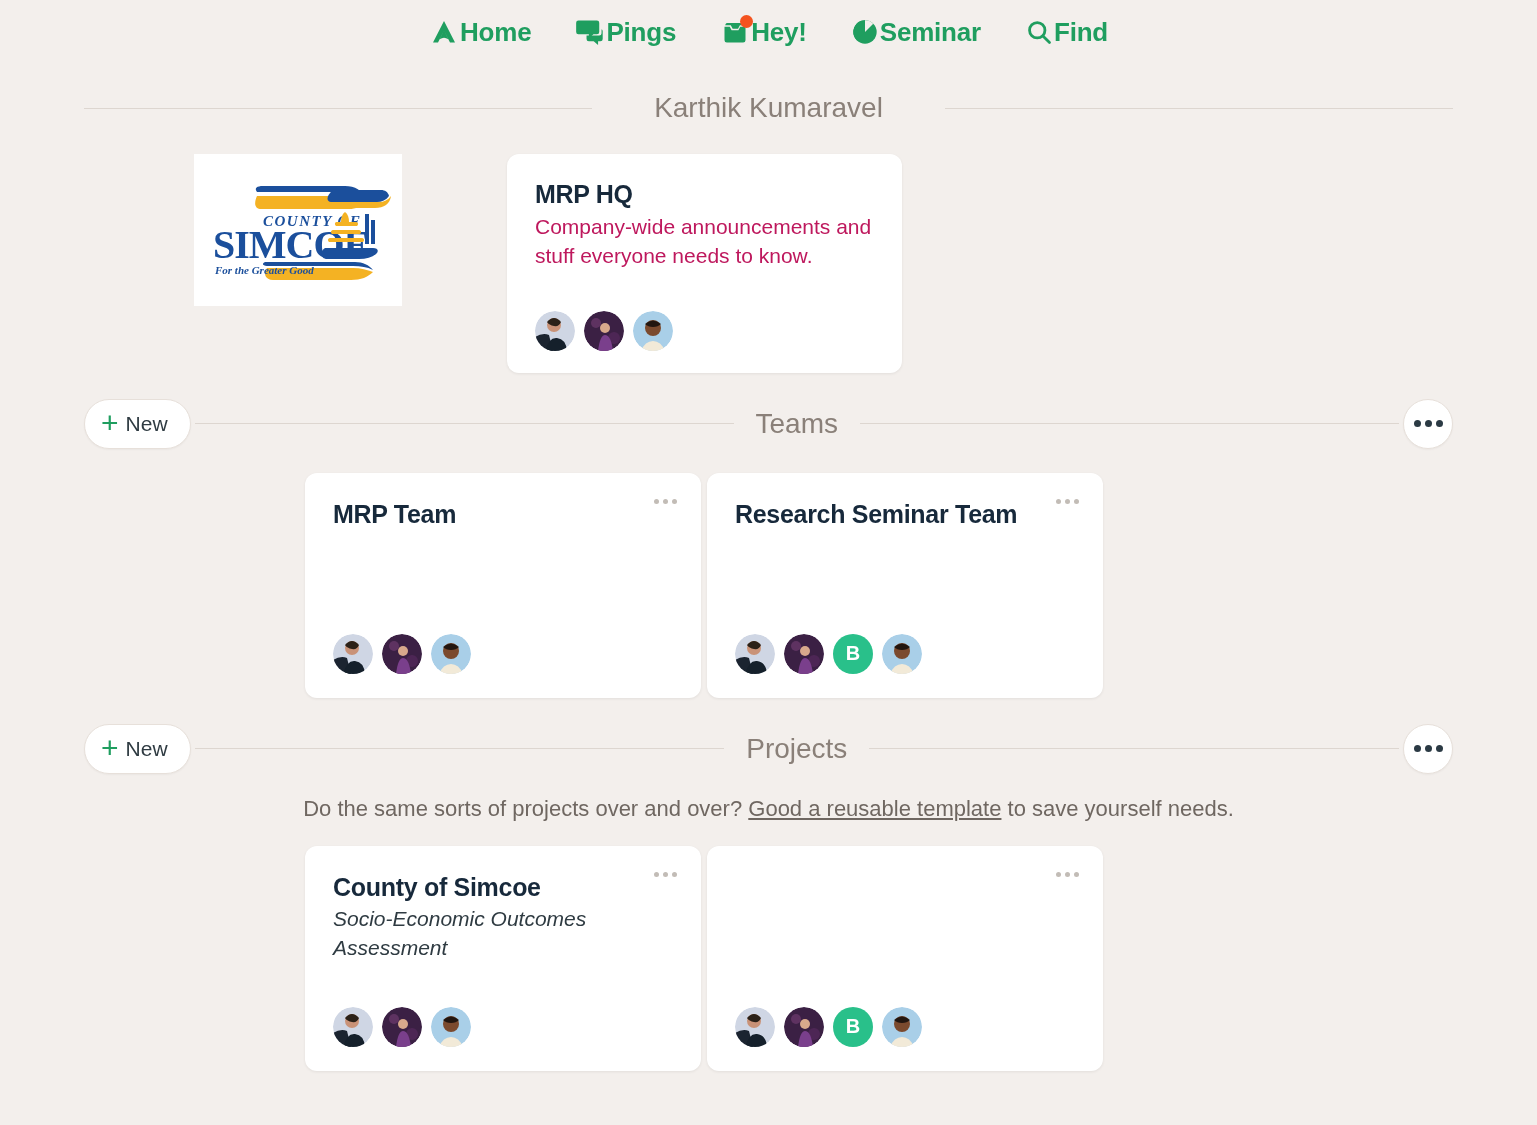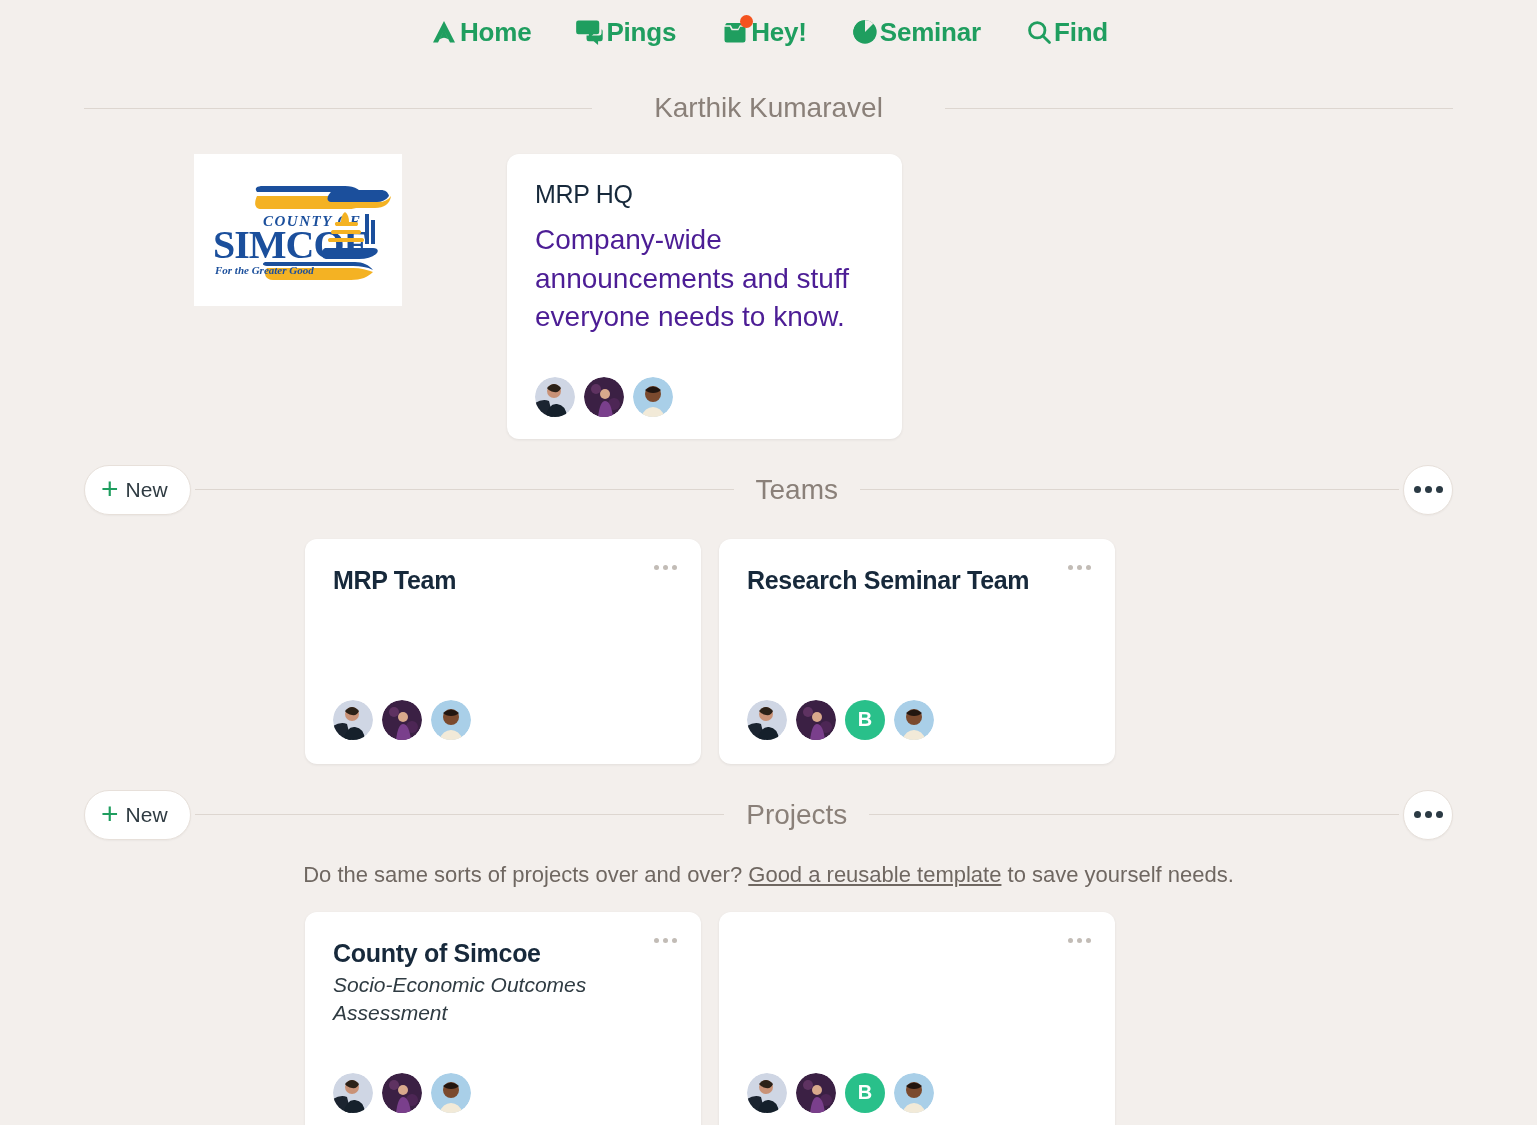--- a/index.html
+++ b/index.html
@@ -110,43 +110,43 @@
   .hq-card {
     width: 395px;
     background: #fff;
     border-radius: 12px;
     padding: 26px 28px 22px 28px;
     margin-left: 105px;
     box-shadow: 0 1px 3px rgba(0,0,0,0.07);
     flex: none;
   }
   .hq-title {
-    font-size: 25px; font-weight: 400; color: #17293b;
+    font-size: 25px; font-weight: 700; color: #17293b;
     margin: 0 0 4px 0; letter-spacing: -0.3px;
   }
   .hq-desc {
-    font-size: 28px; color: #4c1d95; line-height: 1.38; margin: 12px 0 18px 0;
+    font-size: 21px; color: #be185d; line-height: 1.38; margin: 4px 0 18px 0;
   }
   .links {
     margin: 8px 0 0 62px;
     padding-left: 24px;
     list-style: disc;
     flex: none;
   }
   .links li { margin-bottom: 13px; }
   .links li::marker { color: #2b3a44; font-size: 20px; }
   .links a {
     color: #2f64e0; font-size: 23px; text-decoration: underline;
     text-underline-offset: 2px; cursor: pointer;
   }
 
   
   .cards {
     display: flex;
-    gap: 18px;
+    gap: 6px;
     padding: 0 84px;
     margin-top: 24px;
     padding-left: 305px;
   }
   .card {
     width: 396px;
     min-height: 225px;
     background: #fff;
     border-radius: 12px;
     padding: 26px 28px 24px 28px;

